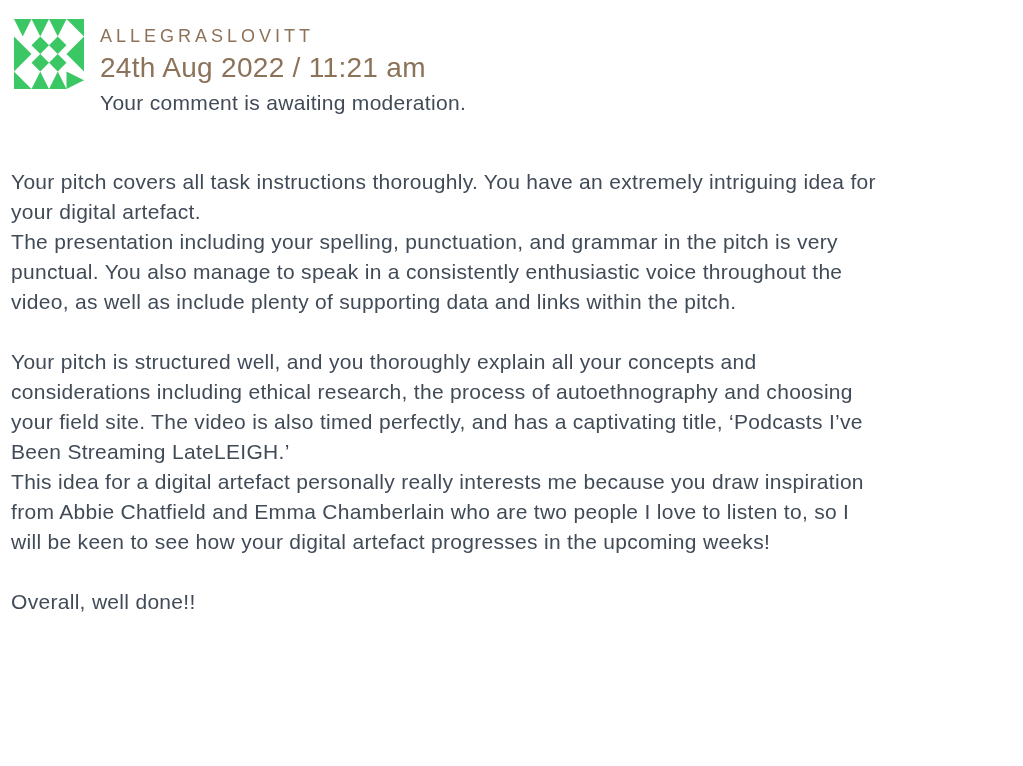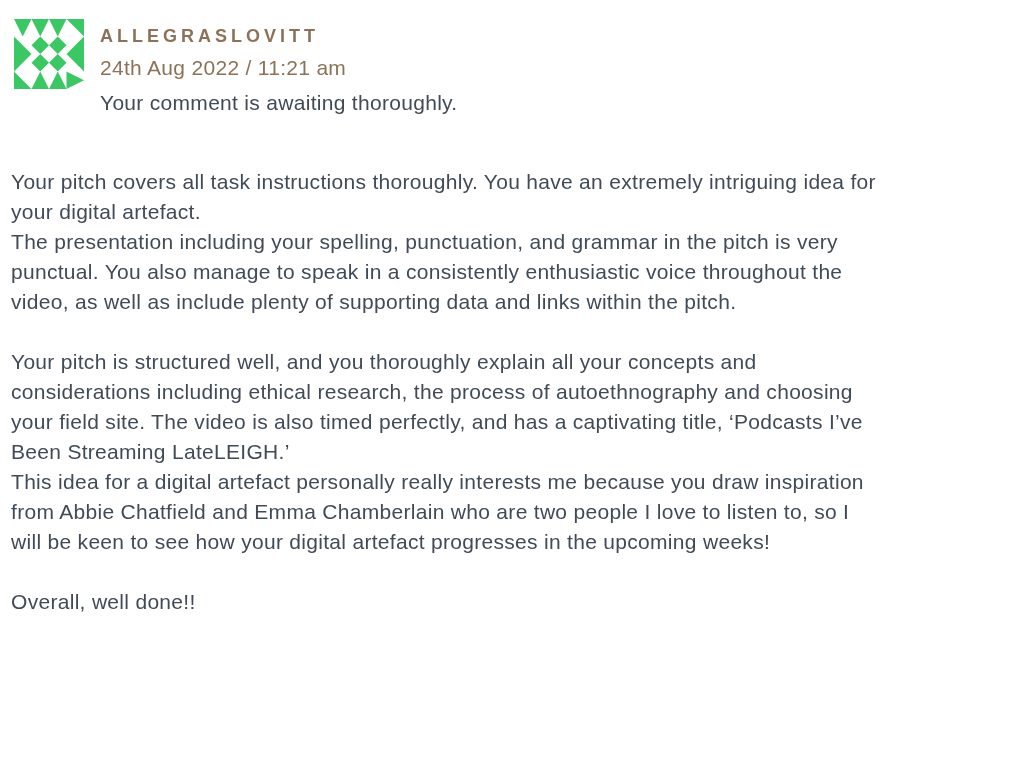--- a/index.html
+++ b/index.html
@@ -31,27 +31,27 @@
   }
   .avatar svg { display: block; width: 70px; height: 70px; }
   .avatar .tile { fill: var(--green); }
   .comment-header {
     position: absolute;
     left: 100px;
     top: 26px;
   }
   .author-name {
     font-size: 18px;
-    font-weight: 700;
+    font-weight: 400;
     letter-spacing: 4px;
     color: var(--brown);
     line-height: 21px;
   }
   .comment-date {
-    font-size: 21px;
+    font-size: 28px;
     font-weight: 400;
     color: var(--brown);
     line-height: 24px;
     margin-top: 9px;
     letter-spacing: 0.3px;
   }
   .moderation-notice {
     font-size: 21px;
     color: var(--text);
     line-height: 24px;
@@ -99,21 +99,21 @@
         <polygon class="tile" points="27,54 36,72 18,72"></polygon>
         <polygon class="tile" points="45,54 54,72 36,72"></polygon>
         <polygon class="tile" points="54,54 72,63 54,72"></polygon>
       </svg>
     </span>
   </div>
 
   <div class="comment-header">
     <div class="author-name">ALLEGRASLOVITT</div>
     <div class="comment-date">24th Aug 2022 / 11:21 am</div>
-    <div class="moderation-notice">Your comment is awaiting thoroughly.</div>
+    <div class="moderation-notice">Your comment is awaiting moderation.</div>
   </div>
 
   <div class="comment-text">Your pitch covers all task instructions thoroughly. You have an extremely intriguing idea for
 your digital artefact.
 The presentation including your spelling, punctuation, and grammar in the pitch is very
 punctual. You also manage to speak in a consistently enthusiastic voice throughout the
 video, as well as include plenty of supporting data and links within the pitch.
 
 Your pitch is structured well, and you thoroughly explain all your concepts and
 considerations including ethical research, the process of autoethnography and choosing

